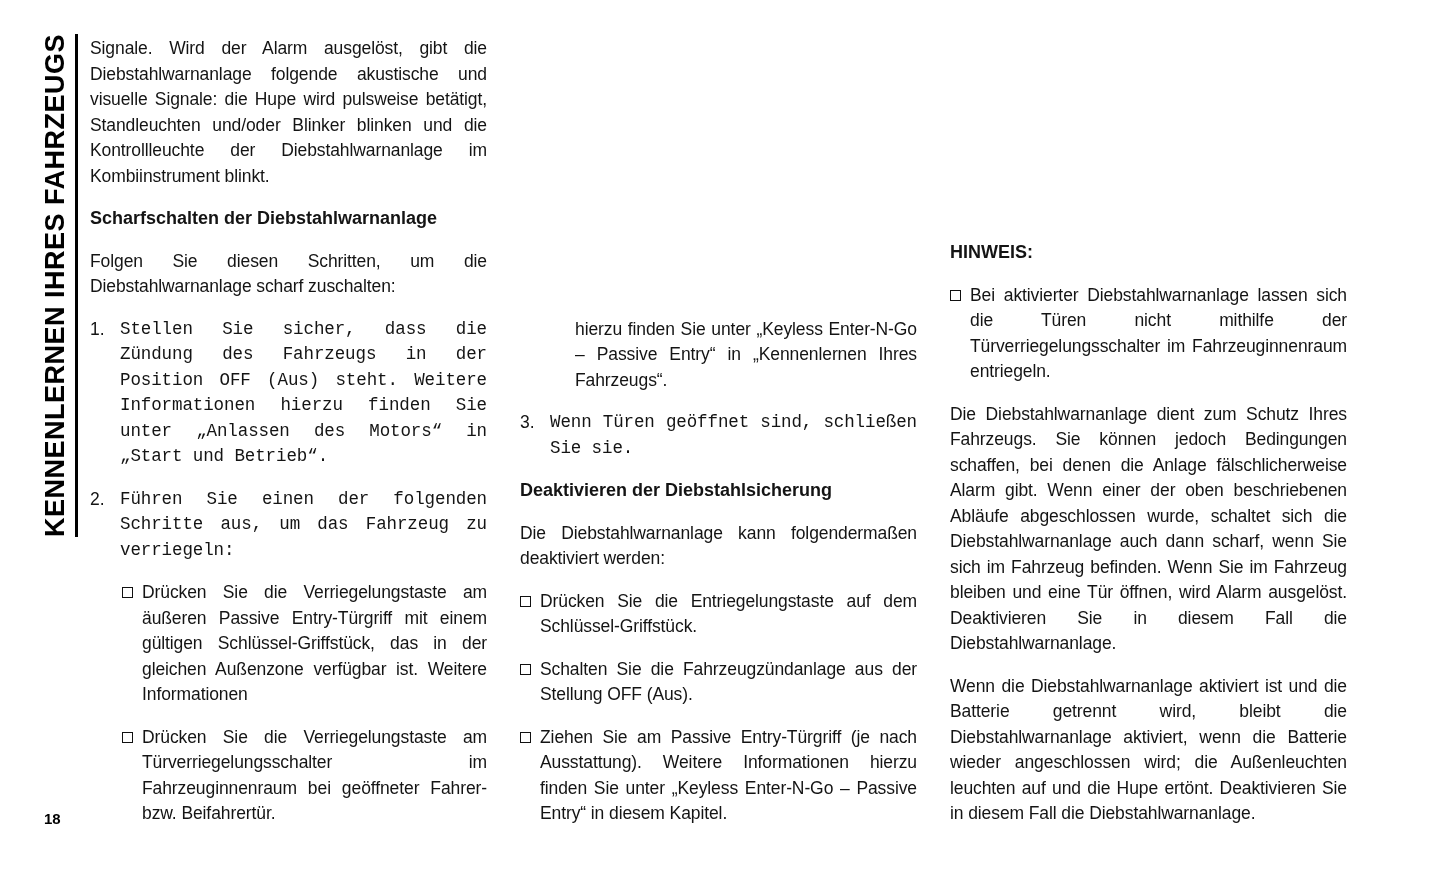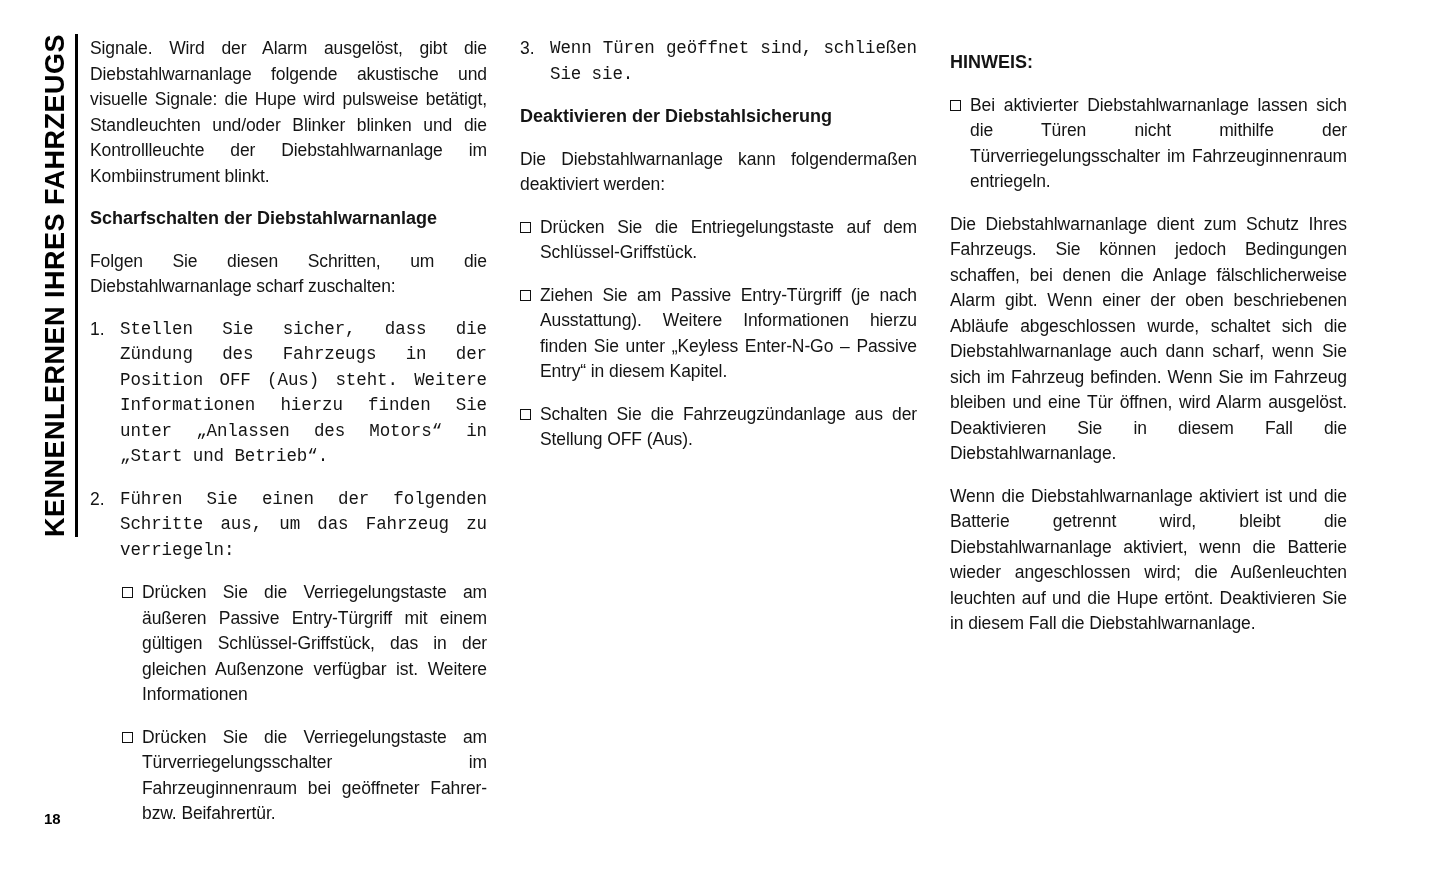--- a/index.html
+++ b/index.html
@@ -38,20 +38,21 @@
     font-size: 15px;
     color: #000;
   }
   
   .content {
     position: absolute;
     left: 90px;
     top: 36px;
     display: flex;
     gap: 33px;
+    align-items: flex-end;
   }
   .col {
     width: 397px;
     font-size: 17.5px;
     line-height: 25.5px;
     text-align: justify;
     letter-spacing: -0.1px;
   }
   .para { margin: 0 0 17px 0; }
   .heading {
@@ -122,44 +123,45 @@
       <span class="check-body">Drücken Sie die Verriegelungstaste am äußeren Passive Entry-Türgriff mit einem gültigen Schlüssel-Griffstück, das in der gleichen Außenzone verfügbar ist. Weitere Informationen</span>
     </div>
 
     <div class="check nested">
       <span class="box"></span>
       <span class="check-body">Drücken Sie die Verriegelungstaste am Türverriegelungsschalter im Fahrzeuginnenraum bei geöffneter Fahrer- bzw. Beifahrertür.</span>
     </div>
   </section>
 
   <section class="col">
+    <p class="para cont">hierzu finden Sie unter „Keyless Enter-N-Go – Passive Entry“ in „Kennenlernen Ihres Fahrzeugs“.</p>
 
 
     <div class="step">
       <span class="step-num">3.</span>
       <span class="step-body">Wenn Türen geöffnet sind, schließen Sie sie.</span>
     </div>
 
     <h2 class="heading">Deaktivieren der Diebstahlsicherung</h2>
 
     <p class="para">Die Diebstahlwarnanlage kann folgendermaßen deaktiviert werden:</p>
 
     <div class="check">
       <span class="box"></span>
       <span class="check-body">Drücken Sie die Entriegelungstaste auf dem Schlüssel-Griffstück.</span>
     </div>
 
     <div class="check">
       <span class="box"></span>
-      <span class="check-body">Ziehen Sie am Passive Entry-Türgriff (je nach Ausstattung). Weitere Informationen hierzu finden Sie unter „Keyless Enter-N-Go – Passive Entry“ in diesem Kapitel.</span>
+      <span class="check-body">Schalten Sie die Fahrzeugzündanlage aus der Stellung OFF (Aus).</span>
     </div>
 
     <div class="check">
       <span class="box"></span>
-      <span class="check-body">Schalten Sie die Fahrzeugzündanlage aus der Stellung OFF (Aus).</span>
+      <span class="check-body">Ziehen Sie am Passive Entry-Türgriff (je nach Ausstattung). Weitere Informationen hierzu finden Sie unter „Keyless Enter-N-Go – Passive Entry“ in diesem Kapitel.</span>
     </div>
   </section>
 
   <section class="col">
     <h2 class="heading">HINWEIS:</h2>
 
 
     <div class="check">
       <span class="box"></span>
       <span class="check-body">Bei aktivierter Diebstahlwarnanlage lassen sich die Türen nicht mithilfe der Türverriegelungsschalter im Fahrzeuginnenraum entriegeln.</span>

